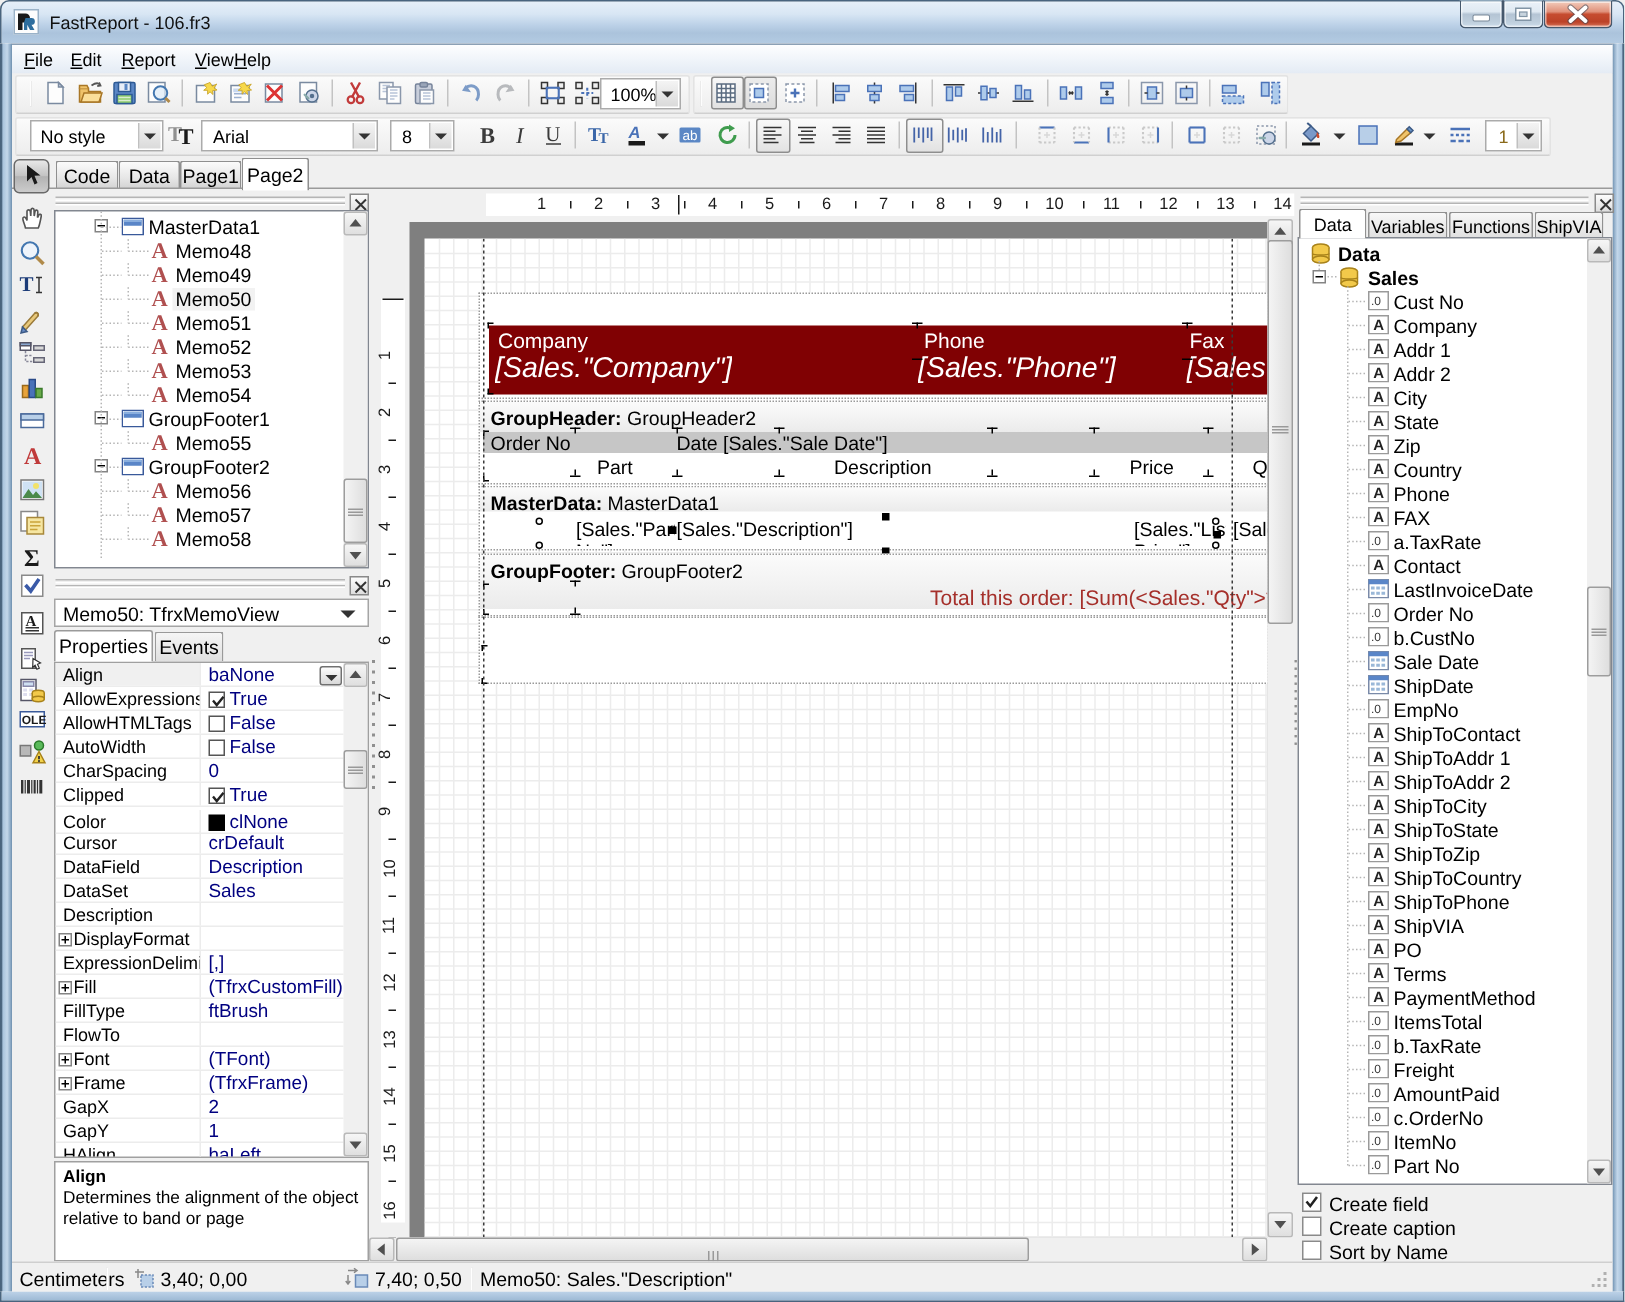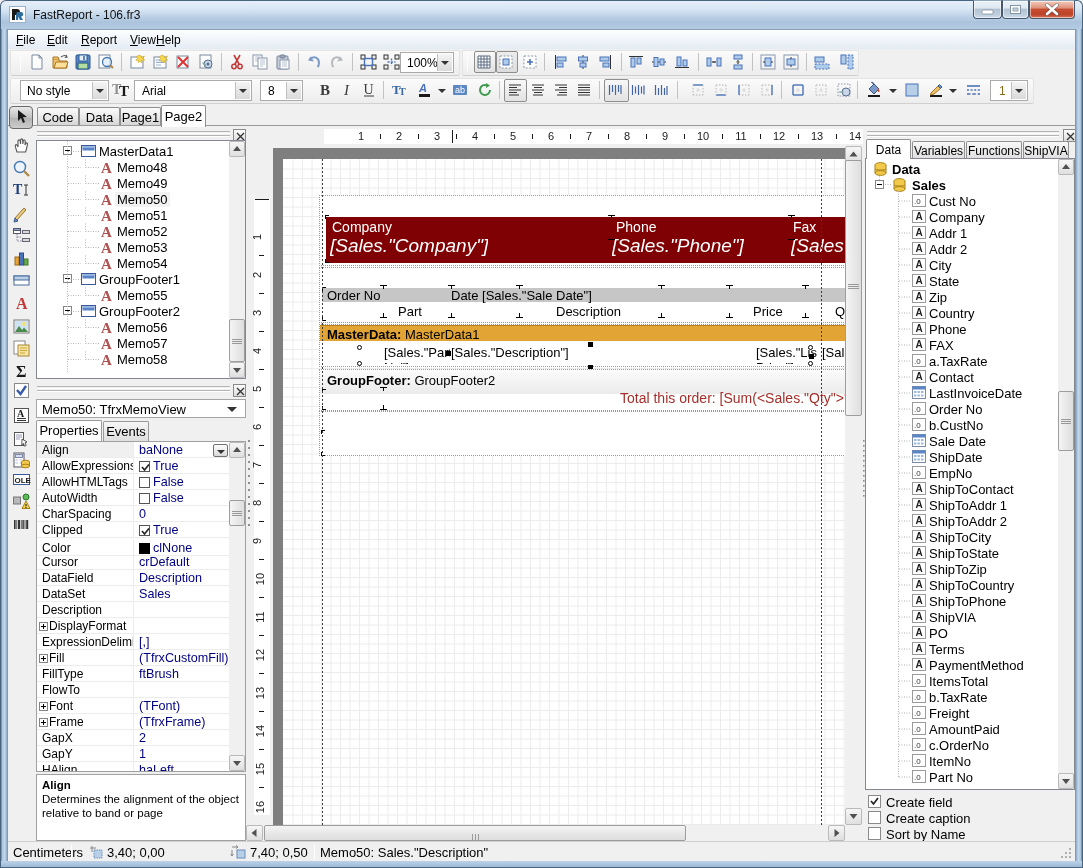--- a/index.html
+++ b/index.html
@@ -1144,20 +1144,21 @@
 <div class="memo" style="left:5px;top:19px;width:4px;height:4px;border-left:1px solid #000;border-top:1px solid #000;"></div>
 <div class="memo" style="left:5px;top:63px;width:4px;height:4px;border-left:1px solid #000;border-bottom:1px solid #000;"></div>
 <div class="memo" style="left:288px;top:19px;width:7px;height:1px;background:#000;"></div>
           <div class="memo" style="left:291px;top:19px;width:1px;height:4px;background:#000;"></div>
 <div class="memo" style="left:468px;top:19px;width:7px;height:1px;background:#000;"></div>
           <div class="memo" style="left:471px;top:19px;width:1px;height:4px;background:#000;"></div>
 <div class="memo" style="left:288px;top:43px;width:7px;height:1px;background:#000;"></div>
 <div class="memo" style="left:468px;top:43px;width:7px;height:1px;background:#000;"></div>
 </div>
 <div class="band-frame" style="left:36px;top:108px;width:527px;height:56px;">
+          <div class="band-hdr" style="height:20px;"><span class="bold">GroupHeader:</span> GroupHeader2</div>
 <div class="memo" style="left:2px;top:20px;width:528px;height:14px;background:#c6c6c6;"></div>
 <div class="memo" style="left:7px;top:20px;font-size:13px;">Order No</div>
 <div class="memo" style="left:131px;top:20px;font-size:13px;">Date [Sales."Sale Date"]</div>
 <div class="memo" style="left:78px;top:36px;font-size:13px;">Part</div>
 <div class="memo" style="left:236px;top:36px;font-size:13px;">Description</div>
 <div class="memo" style="left:433px;top:36px;font-size:13px;">Price</div>
 <div class="memo" style="left:515px;top:36px;font-size:13px;">Q</div>
 <div class="memo" style="left:2px;top:19px;width:4px;height:4px;border-left:1px solid #000;border-top:1px solid #000;"></div>
 <div class="memo" style="left:2px;top:49px;width:4px;height:4px;border-left:1px solid #000;border-bottom:1px solid #000;"></div>
 <div class="memo" style="left:60px;top:17px;width:7px;height:1px;background:#000;"></div>
@@ -1180,36 +1181,35 @@
           <div class="memo" style="left:199px;top:45px;width:1px;height:4px;background:#000;"></div>
 <div class="memo" style="left:338px;top:49px;width:7px;height:1px;background:#000;"></div>
           <div class="memo" style="left:341px;top:45px;width:1px;height:4px;background:#000;"></div>
 <div class="memo" style="left:406px;top:49px;width:7px;height:1px;background:#000;"></div>
           <div class="memo" style="left:409px;top:45px;width:1px;height:4px;background:#000;"></div>
 <div class="memo" style="left:482px;top:49px;width:7px;height:1px;background:#000;"></div>
           <div class="memo" style="left:485px;top:45px;width:1px;height:4px;background:#000;"></div>
 </div>
 <div class="band-frame" style="left:36px;top:165px;width:527px;height:43px;">
           <div class="band-hdr" style="height:16px;"><span class="bold">MasterData:</span> MasterData1</div>
-<div class="memo" style="left:0px;top:0px;width:530px;height:16px;background:#e2a435;border-top:1px solid #b97e14;padding:1px 0 0 7px;font-size:13px;"><span class="bold">MasterData:</span> MasterData1</div>
 <div class="memo" style="left:64px;top:20px;width:66px;height:19px;font-size:13px;">[Sales."Part<br>No"]</div>
 <div class="memo" style="left:131px;top:20px;font-size:13px;">[Sales."Description"]</div>
 <div class="memo" style="left:436px;top:20px;width:61px;height:19px;font-size:13px;">[Sales."List<br>Price"]</div>
 <div class="memo" style="left:502px;top:20px;width:40px;font-size:13px;">[Sales</div>
 <div class="memo" style="left:37px;top:20px;width:5px;height:5px;background:#fff;border:1px solid #000;border-radius:50%;"></div>
 <div class="memo" style="left:37px;top:36px;width:5px;height:5px;background:#fff;border:1px solid #000;border-radius:50%;"></div>
 <div class="memo" style="left:126px;top:26px;width:5px;height:5px;background:#000;"></div>
 <div class="memo" style="left:268px;top:17px;width:5px;height:5px;background:#000;"></div>
 <div class="memo" style="left:268px;top:40px;width:5px;height:5px;background:#000;"></div>
 <div class="memo" style="left:488px;top:20px;width:5px;height:5px;background:#fff;border:1px solid #000;border-radius:50%;"></div>
 <div class="memo" style="left:488px;top:36px;width:5px;height:5px;background:#fff;border:1px solid #000;border-radius:50%;"></div>
 <div class="memo" style="left:489px;top:29px;width:5px;height:5px;background:#000;"></div>
 </div>
 <div class="band-frame" style="left:36px;top:210px;width:527px;height:42px;">
-          <div class="band-hdr" style="height:24px;"><span class="bold">GroupFooter:</span> GroupFooter2</div>
+          <div class="band-hdr" style="height:36px;"><span class="bold">GroupFooter:</span> GroupFooter2</div>
 <div class="memo" style="left:300px;top:20px;width:230px;font-size:14px;color:#a52f2a;">Total this order: [Sum(&lt;Sales."Qty"&gt;*&lt;</div>
 <div class="memo" style="left:2px;top:19px;width:4px;height:4px;border-left:1px solid #000;border-top:1px solid #000;"></div>
 <div class="memo" style="left:2px;top:36px;width:4px;height:4px;border-left:1px solid #000;border-bottom:1px solid #000;"></div>
 <div class="memo" style="left:60px;top:17px;width:7px;height:1px;background:#000;"></div>
           <div class="memo" style="left:63px;top:17px;width:1px;height:4px;background:#000;"></div>
 <div class="memo" style="left:60px;top:39px;width:7px;height:1px;background:#000;"></div>
           <div class="memo" style="left:63px;top:35px;width:1px;height:4px;background:#000;"></div>
 </div>
 <div class="band-frame" style="left:36px;top:252px;width:527px;height:45px;">
 <div class="memo" style="left:1px;top:18px;width:4px;height:4px;border-left:1px solid #000;border-top:1px solid #000;"></div>

